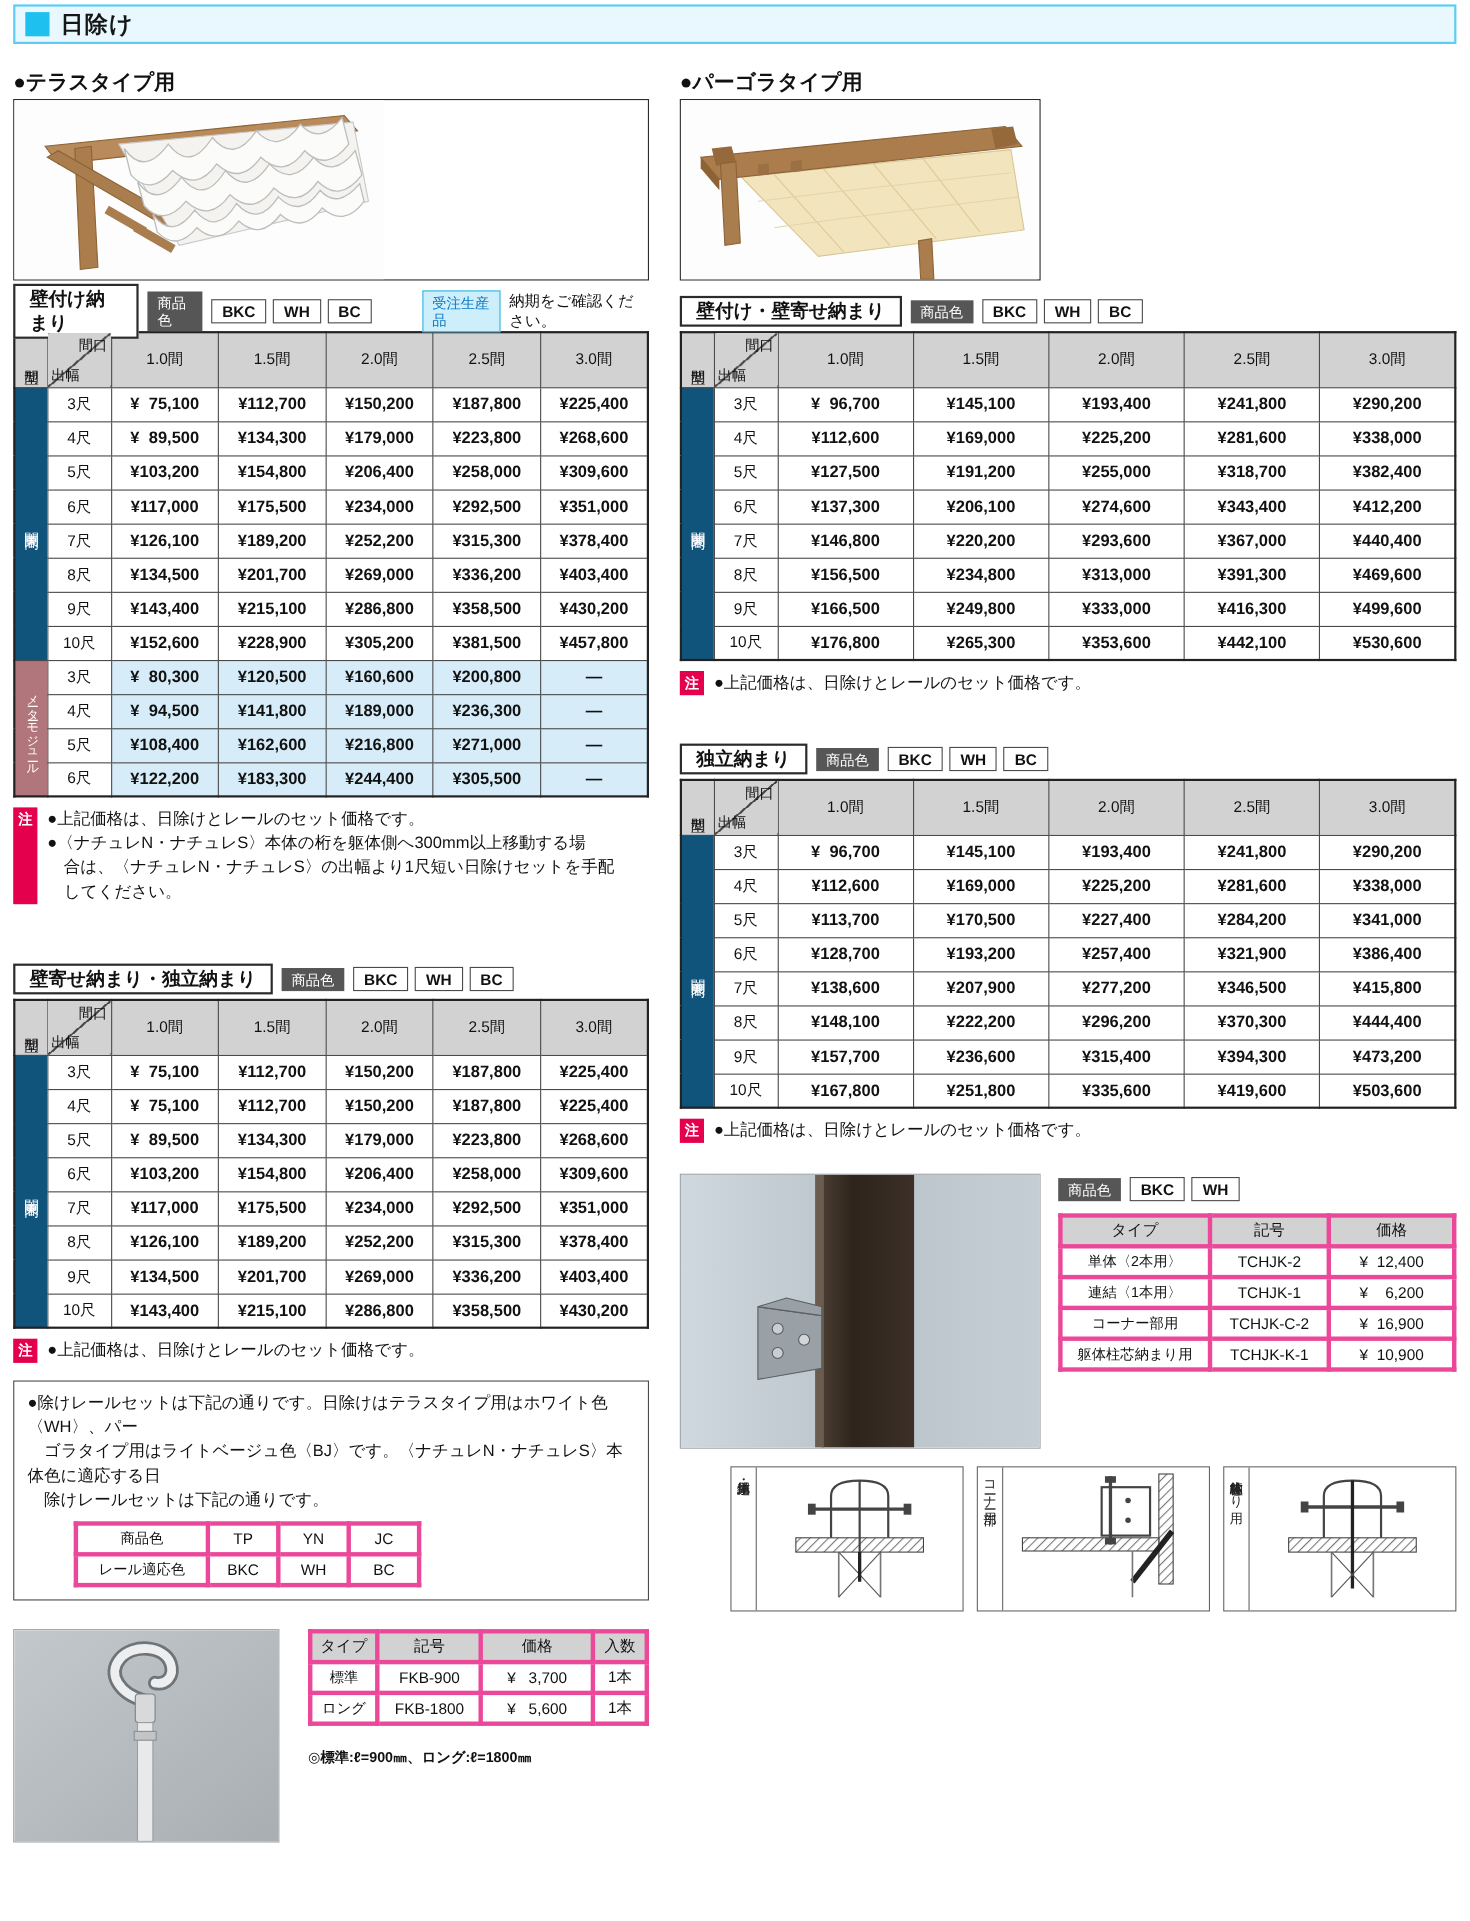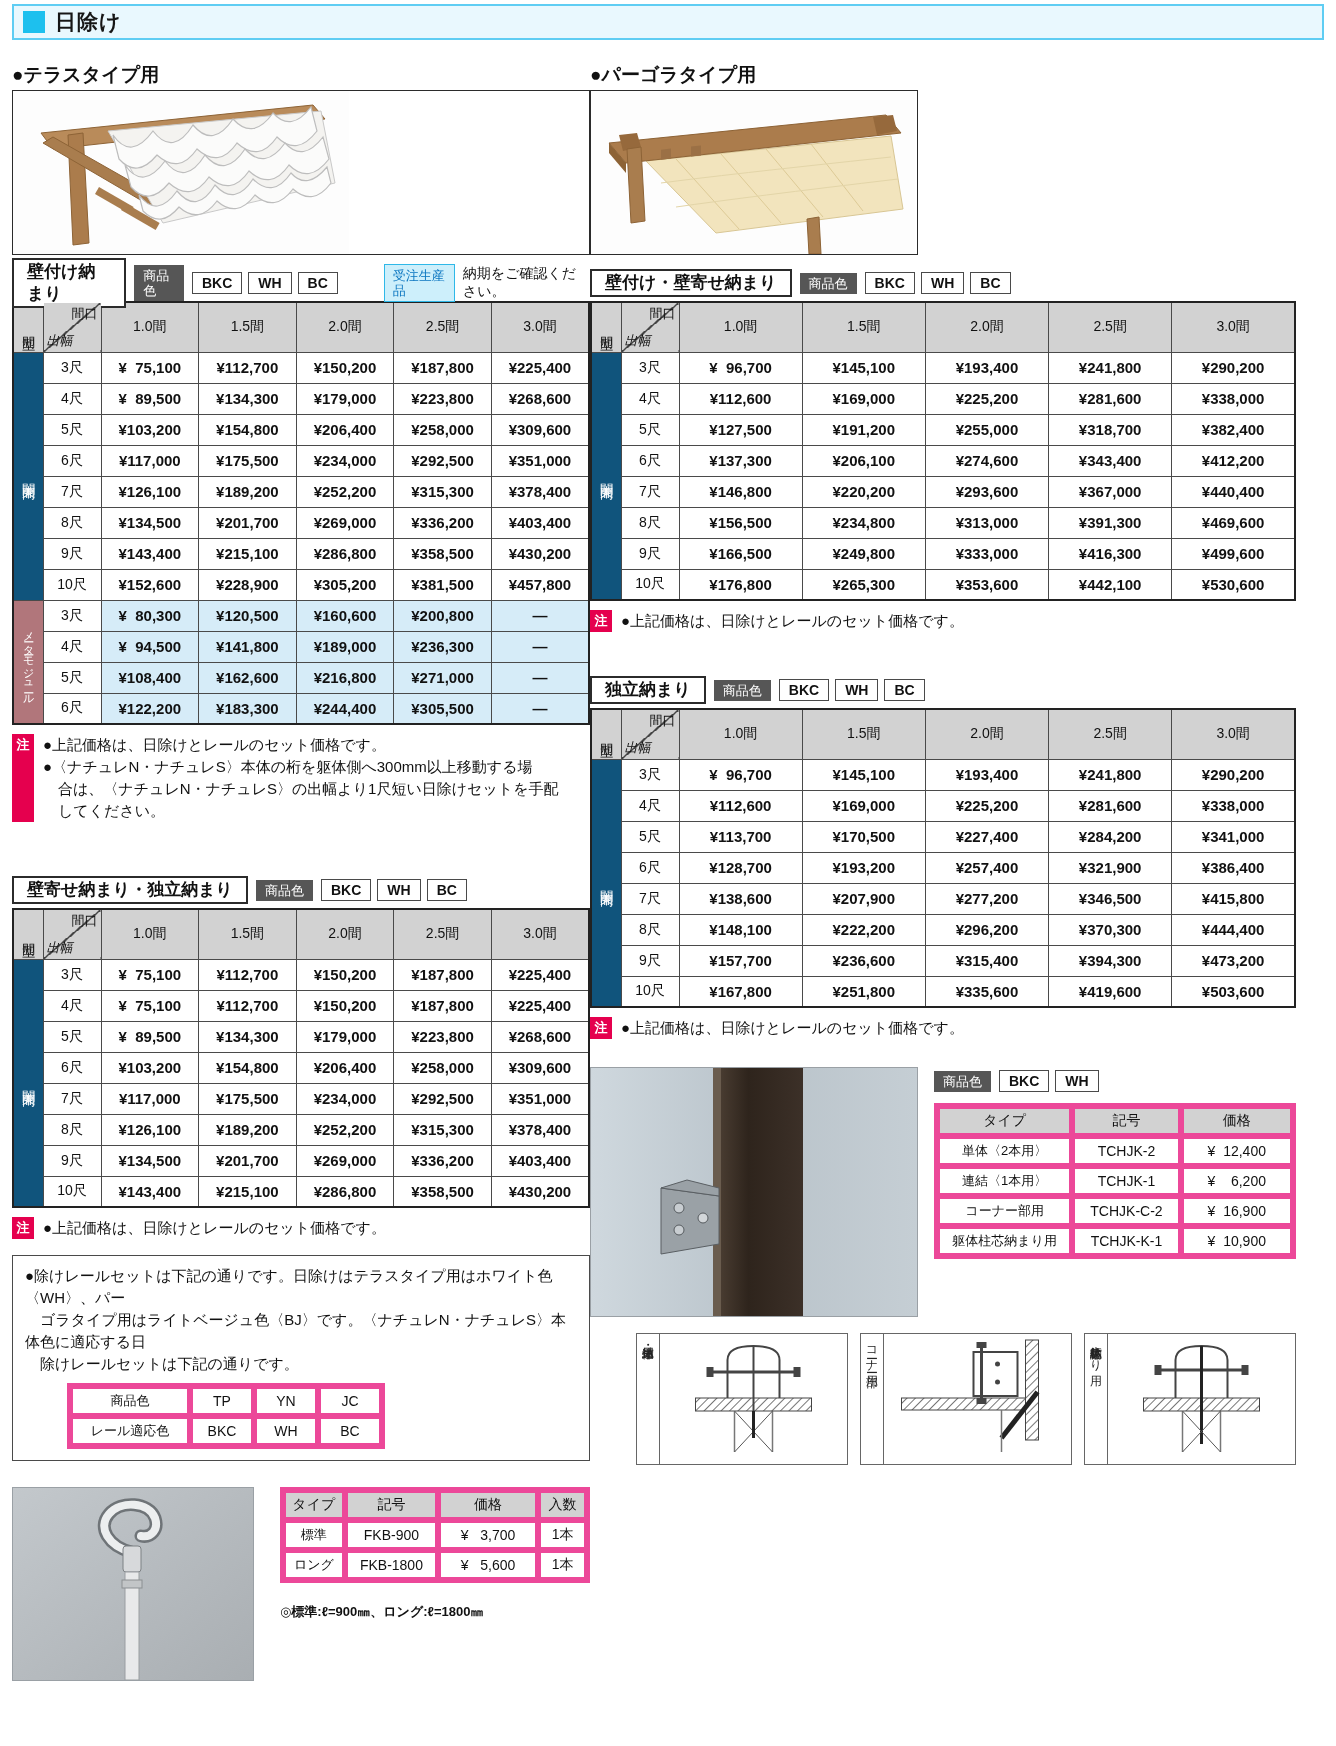--- a/index.html
+++ b/index.html
@@ -4,21 +4,21 @@
 <style>
   html,body{margin:0;padding:0;background:#fff;}
   body{width:1336px;height:1746px;overflow:hidden;
        font-family:"Liberation Sans","DejaVu Sans",sans-serif;color:#111;}
   .band{display:flex;align-items:center;gap:10px;height:36px;
         border:2px solid var(--band_border,#5fcdf3);background:var(--band_bg,#e9f8fe);
         padding:0 9px;box-sizing:border-box;}
   .band .sq{width:22px;height:22px;background:var(--accent_cyan,#1dc0ee);flex:0 0 auto;}
   .band .t{font-size:21px;font-weight:bold;color:#161616;letter-spacing:1px;}
   #topband{margin:4px 12px 20px 12px;}
-  .cols{display:flex;padding:0 12px;align-items:flex-start;}
+  .cols{display:flex;gap:28px;padding:0 12px;align-items:flex-start;}
   .col-left{width:578px;flex:0 0 auto;}
   .col-right{width:706px;flex:0 0 auto;}
   .h3{font-size:19px;font-weight:bold;margin:2px 0 6px 0;height:22px;}
   .photo{border:1px solid #2b2b2b;background:#fff;line-height:0;}
   .photo svg{display:block;}
   .grayphoto{border:1px solid #9aa0a5;line-height:0;}
   .grayphoto svg{display:block;}
   .trow{display:flex;align-items:center;gap:8px;height:28px;margin-bottom:4px;}
   .ttl{border:2px solid #2b2b2b;padding:1px 13px;font-weight:bold;font-size:17px;line-height:22px;background:#fff;}
   .badge-dark{background:#565656;color:#fff;font-size:13px;padding:3px 9px;line-height:15px;}
@@ -26,36 +26,36 @@
   .order{background:#cdeffb;border:1px solid #2fb8e8;color:#0b76c0;font-size:13px;padding:3px 8px;line-height:15px;margin-left:38px;}
   .ordernote{font-size:14px;}
   table.ptable{border-collapse:collapse;width:100%;table-layout:fixed;border:2px solid #222;margin-bottom:9px;}
   table.ptable th,table.ptable td{border:1px solid #4a4a4a;box-sizing:border-box;}
   .ptable .hc{background:var(--header_gray,#d2d2d2);font-weight:normal;font-size:14px;height:50px;}
   .ptable .typec{writing-mode:vertical-rl;text-orientation:upright;font-size:13px;letter-spacing:1px;padding:2px 0;}
   .ptable .diag{position:relative;background:
       linear-gradient(to bottom right,rgba(0,0,0,0) 48.8%,#444 48.8%,#444 51.2%,rgba(0,0,0,0) 51.2%),
       var(--header_gray,#d2d2d2); padding-left: 44px;}
   .ptable .diag .dt{position:absolute;top:2px;right:3px;font-size:13px;}
-  .ptable .diag .db{position:absolute;bottom:2px;left:3px;font-size:13px;font-style:italic;}
+  .ptable .diag .db{position:absolute;bottom:2px;left:3px;font-size:13px;}
   .ptable td{height:31px;text-align:center;}
   .ptable .gcell{background:var(--navy,#10547c);color:#fff;writing-mode:vertical-rl;
                  text-orientation:upright;font-size:13px;letter-spacing:2px;}
   .ptable .gcell.meter{background:var(--rose,#b1767b);font-size:11px;letter-spacing:0;}
   .ptable .rlabel{font-size:14px;background:#fff;}
   .ptable .price{font-weight:bold;font-size:15px;white-space:pre;background:#fff;}
   .ptable .price.hl{background:var(--light_blue_cell,#d6ecf8);}
   .note{display:flex;gap:9px;align-items:flex-start;margin:2px 0 0 0;}
   .nbadge{background:var(--note_pink,#e5004e);color:#fff;font-size:13px;font-weight:bold;
           width:22px;text-align:center;padding:2px 0;flex:0 0 auto;}
   .note.tall .nbadge{align-self:stretch;}
   .nline{font-size:15px;line-height:22px;white-space:pre-wrap;}
   .infobox{border:1px solid #4a4a4a;padding:9px 12px;margin-top:2px;}
   table.stable{border-collapse:collapse;border:1px solid #333;background:#fff;}
-  .stable th,.stable td{border:6px solid #ec4899;font-size:14px;text-align:center;padding:3px 6px;white-space:pre;}
+  .stable th,.stable td{border:4px solid #ec4899;font-size:14px;text-align:center;padding:3px 6px;white-space:pre;}
   .stable th{background:var(--header_gray,#d2d2d2);font-weight:normal;}
   .stable td.first{font-size:13px;}
   .hooknote{font-size:13px;font-weight:bold;margin-top:20px;}
   .hookrow{display:flex;gap:26px;align-items:flex-start;}
   .bracketrow{display:flex;gap:16px;align-items:flex-start;}
   .diagrams{display:flex;gap:12px;margin-top:16px;}
   .diagram{display:flex;border:1px solid #666;background:#fff;width:212px;height:132px;box-sizing:border-box;}
   .dlabel{writing-mode:vertical-rl;text-orientation:upright;font-size:12px;line-height:1;
           border-right:1px solid #666;padding:4px 5px;flex:0 0 auto;color:#222;}
   .dsvg{flex:1;}

